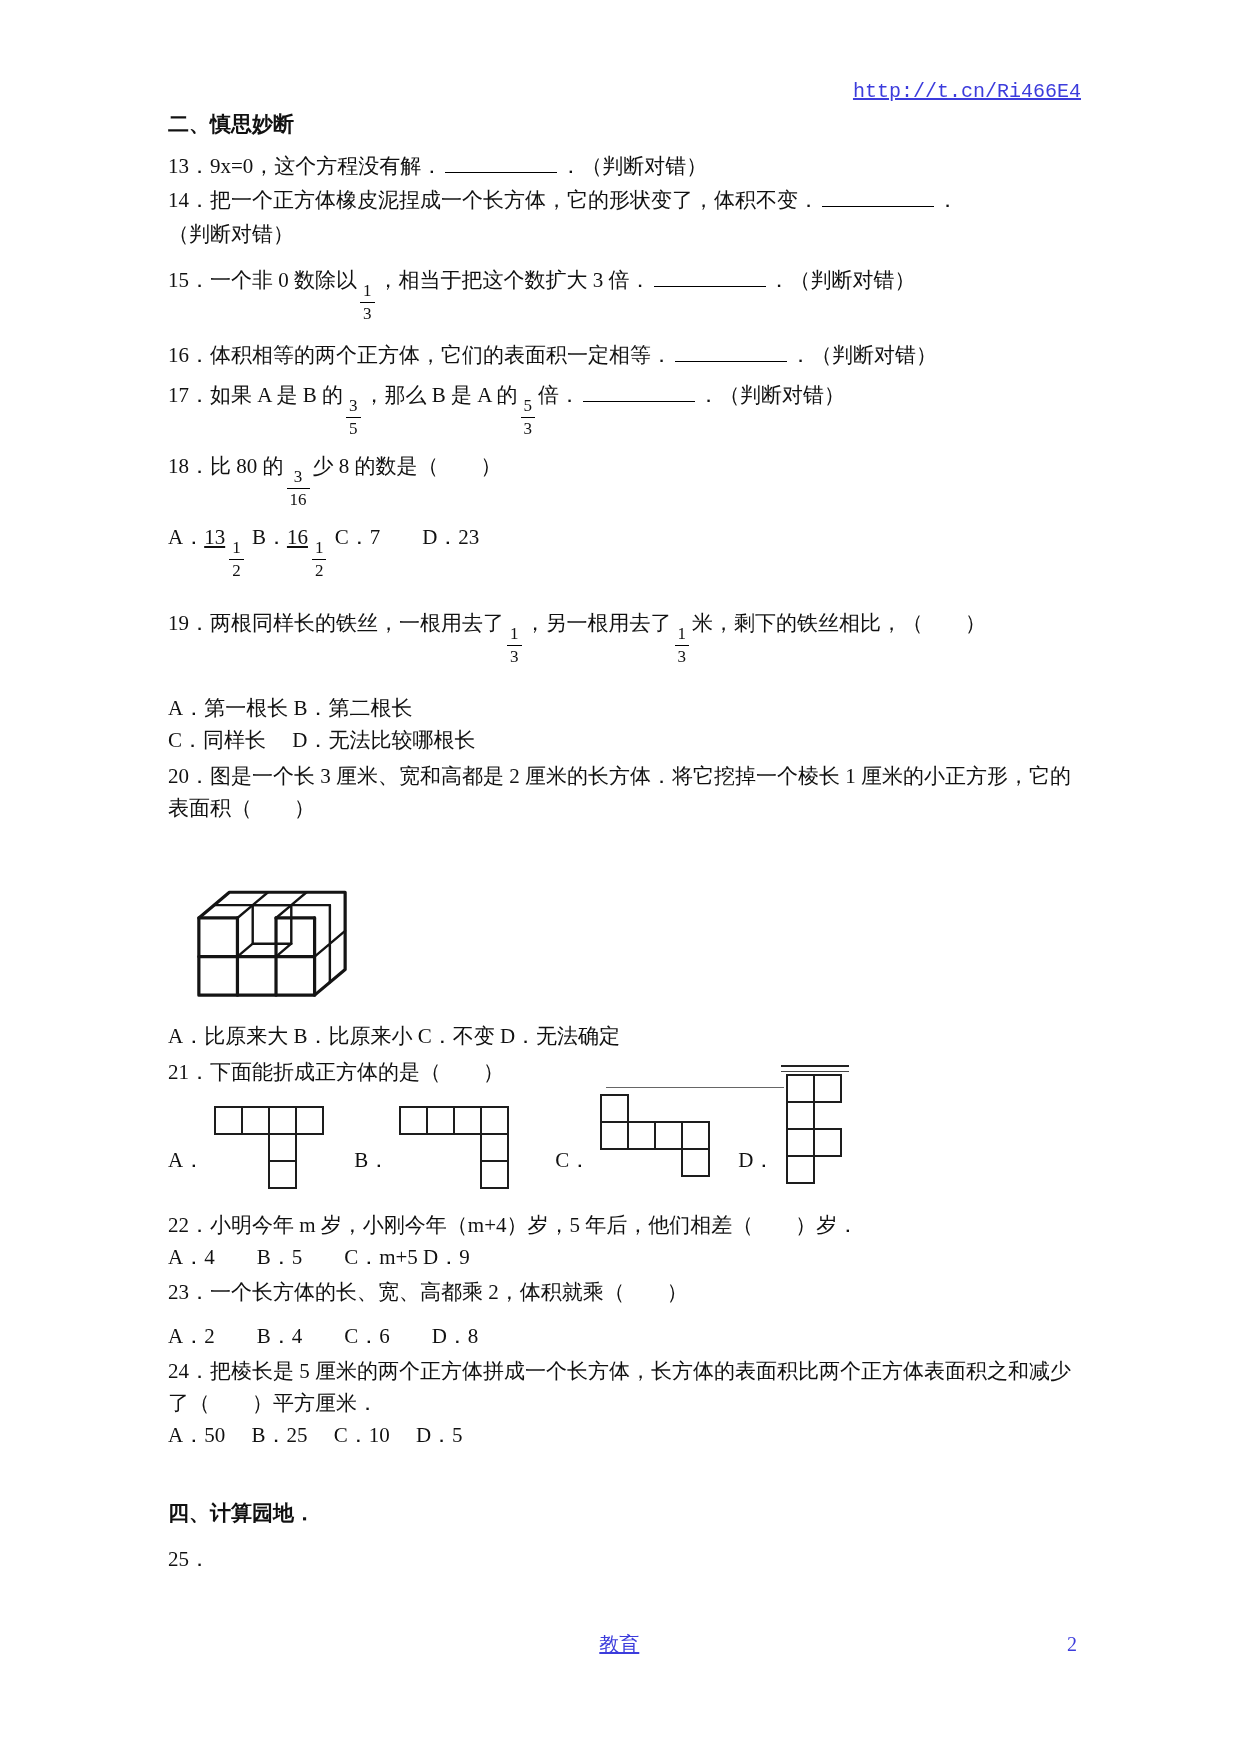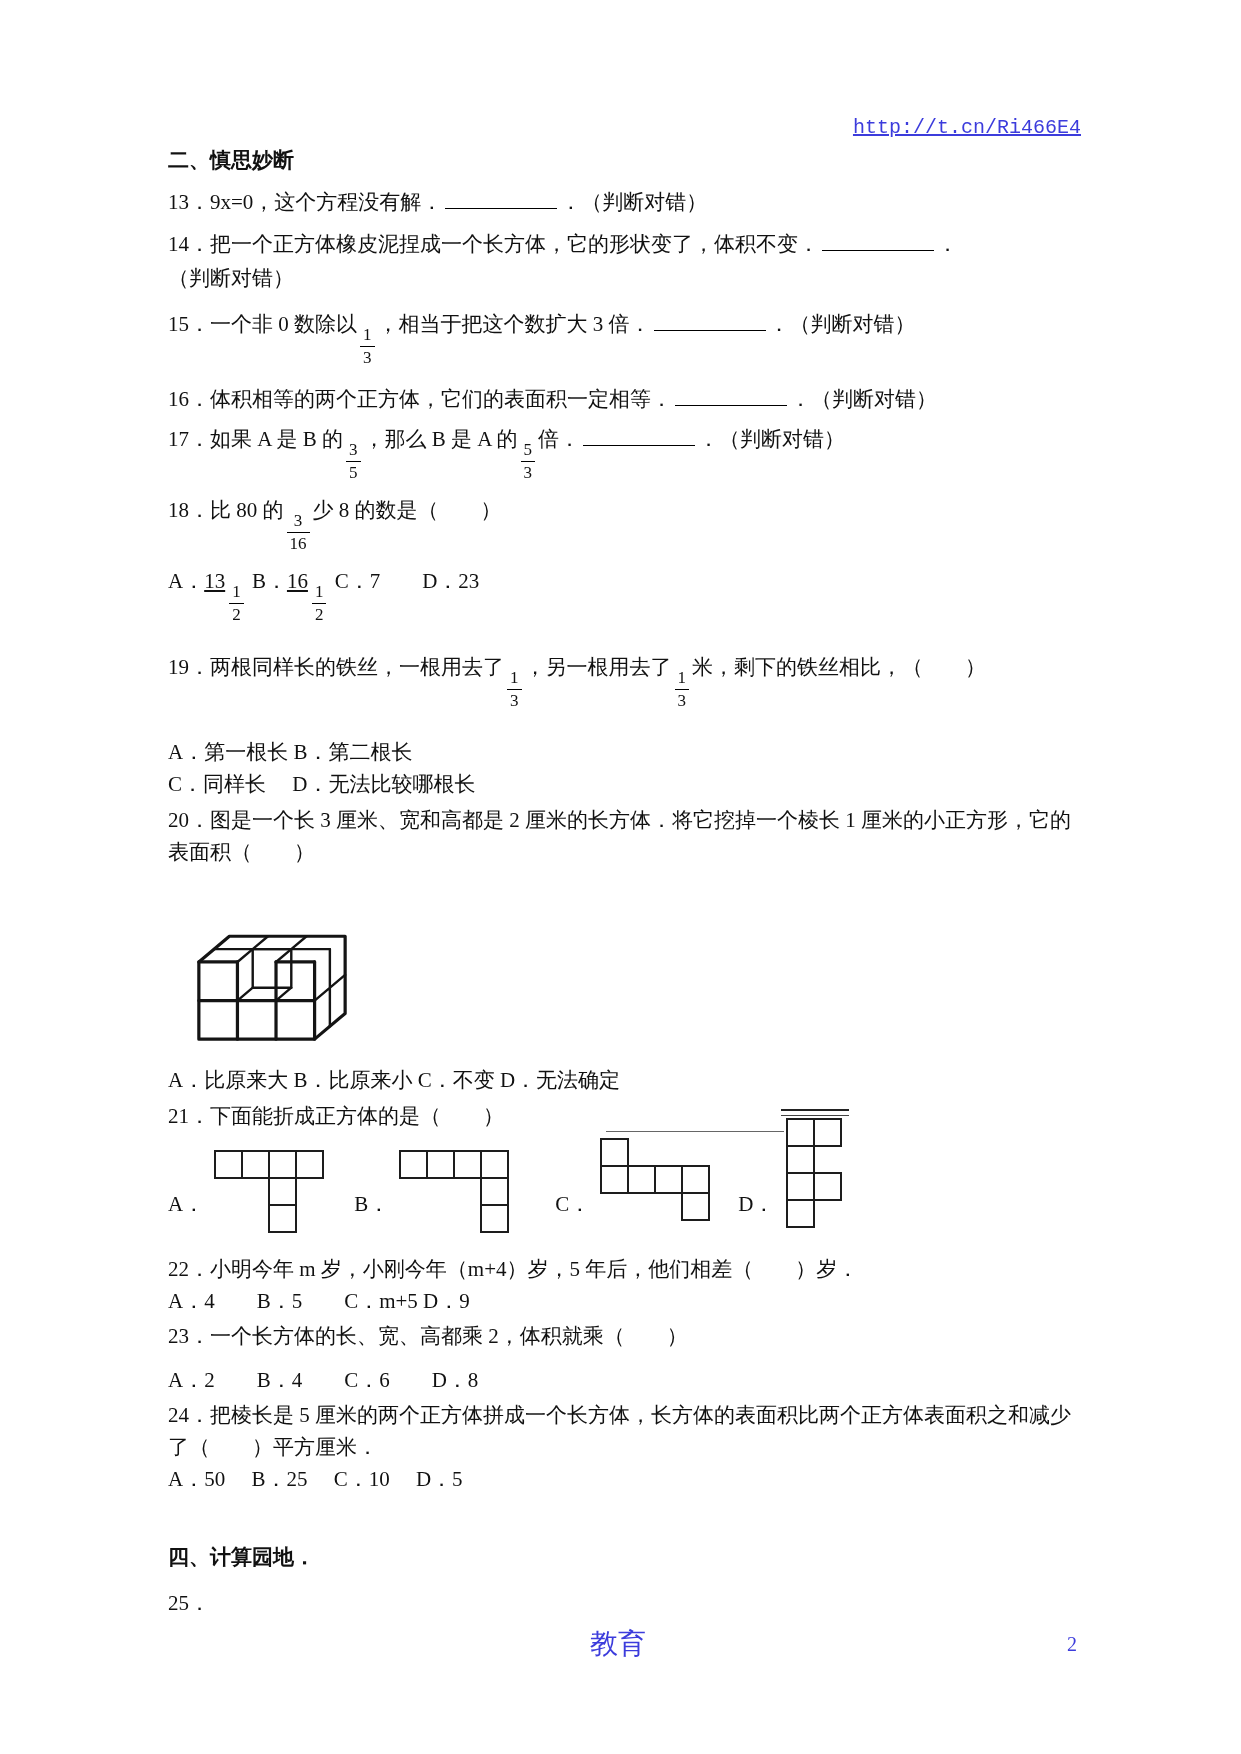--- a/index.html
+++ b/index.html
@@ -4,21 +4,21 @@
 <style>
   * { box-sizing: border-box; }
   html,body { margin:0; padding:0; }
   body {
     width:1241px; height:1754px; position:relative; overflow:hidden;
     background:#ffffff; color:#111;
     font-family:"Liberation Serif","DejaVu Serif",serif;
     font-size:21px; line-height:32px;
   }
   .page { padding:0 160px 0 168px; }
-  .header-link-row { padding-top:110px; text-align:right; }
+  .header-link-row { padding-top:74px; text-align:right; }
   a.doc-link {
     color:#3c3cdc; text-decoration:underline;
     font-family:"Liberation Mono","DejaVu Sans Mono",monospace;
     font-size:20px; cursor:pointer;
   }
   .sec-title {
     font-family:"Liberation Sans","DejaVu Sans",sans-serif;
     font-weight:700; font-size:21px;
   }
   .q { white-space:normal; }
@@ -54,39 +54,39 @@
   }
   .net-d::before { 
     content:""; position:absolute; top:-9px; left:-5px; right:-7px; height:4px;
     border-top:2px solid #222; border-bottom:1px solid #444;
   }
   .footer {
     position:absolute; top:1628px; left:168px; right:164px; height:34px;
   }
   .footer .edu {
     position:absolute; left:50%; transform:translateX(-58%);
-    color:#3c3cdc; font-size:28px; cursor:pointer;
+    color:#3c3cdc; text-decoration:underline; font-size:20px; cursor:pointer;
   }
   .footer .page-num {
     position:absolute; right:0; top:0; color:#3c3cdc; font-size:20px;
   }
 </style>
 </head>
 <body>
 
 <div class="page">
 
   <div class="header-link-row">
     <a class="doc-link">http://t.cn/Ri466E4</a>
   </div>
 
   <div class="sec-title" style="">二、慎思妙断</div>
 
   <div class="q" style="margin-top:10px"><span>13．9x=0，这个方程没有解．</span><span class="blank"></span><span>．（判断对错）</span></div>
-  <div class="q" style="margin-top:10px"><span>14．把一个正方体橡皮泥捏成一个长方体，它的形状变了，体积不变．</span><span class="blank"></span><span>．</span></div>
+  <div class="q" style="margin-top:2px"><span>14．把一个正方体橡皮泥捏成一个长方体，它的形状变了，体积不变．</span><span class="blank"></span><span>．</span></div>
   <div class="q" style="margin-top:2px">（判断对错）</div>
   <div class="q" style="margin-top:14px"><span>15．一个非 0 数除以</span><span class="frac">
         <span class="num">1</span>
         <span class="den">3</span>
       </span><span>，相当于把这个数扩大 3 倍．</span><span class="blank"></span><span>．（判断对错）</span></div>
   <div class="q" style="margin-top:16px"><span>16．体积相等的两个正方体，它们的表面积一定相等．</span><span class="blank"></span><span>．（判断对错）</span></div>
   <div class="q" style="margin-top:8px"><span>17．如果 A 是 B 的</span><span class="frac">
         <span class="num">3</span>
         <span class="den">5</span>
       </span><span>，那么 B 是 A 的</span><span class="frac">

